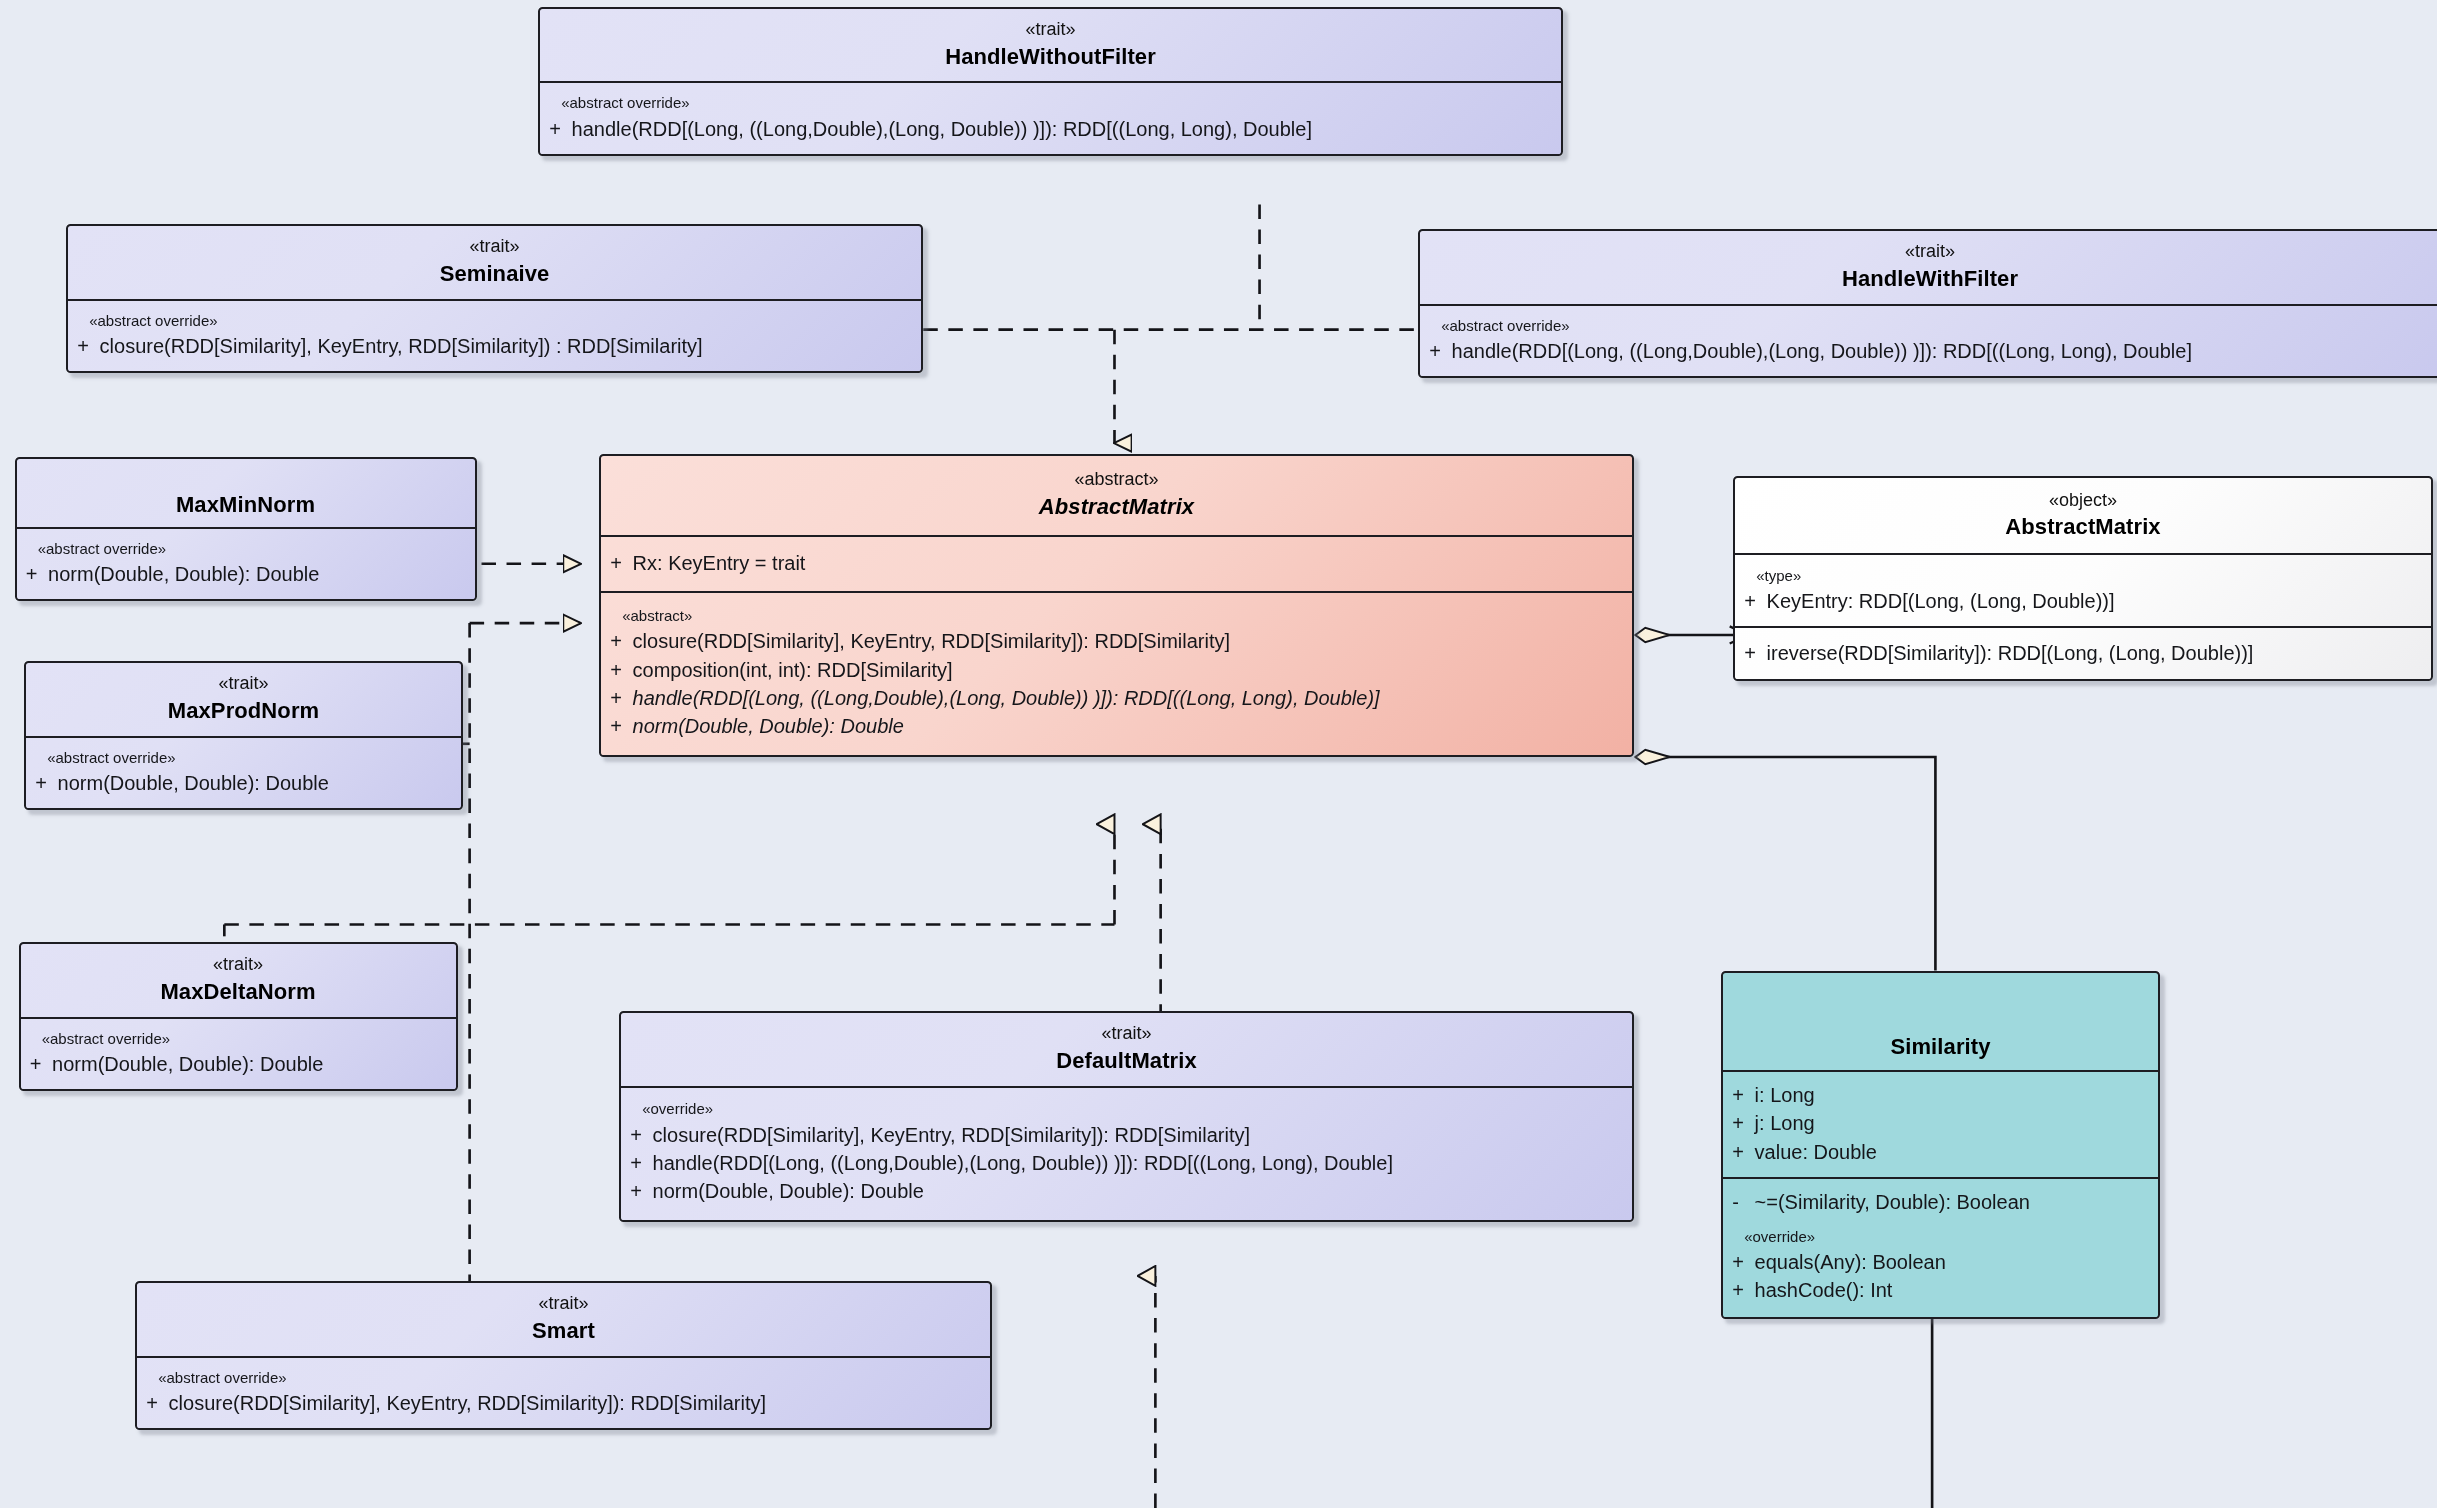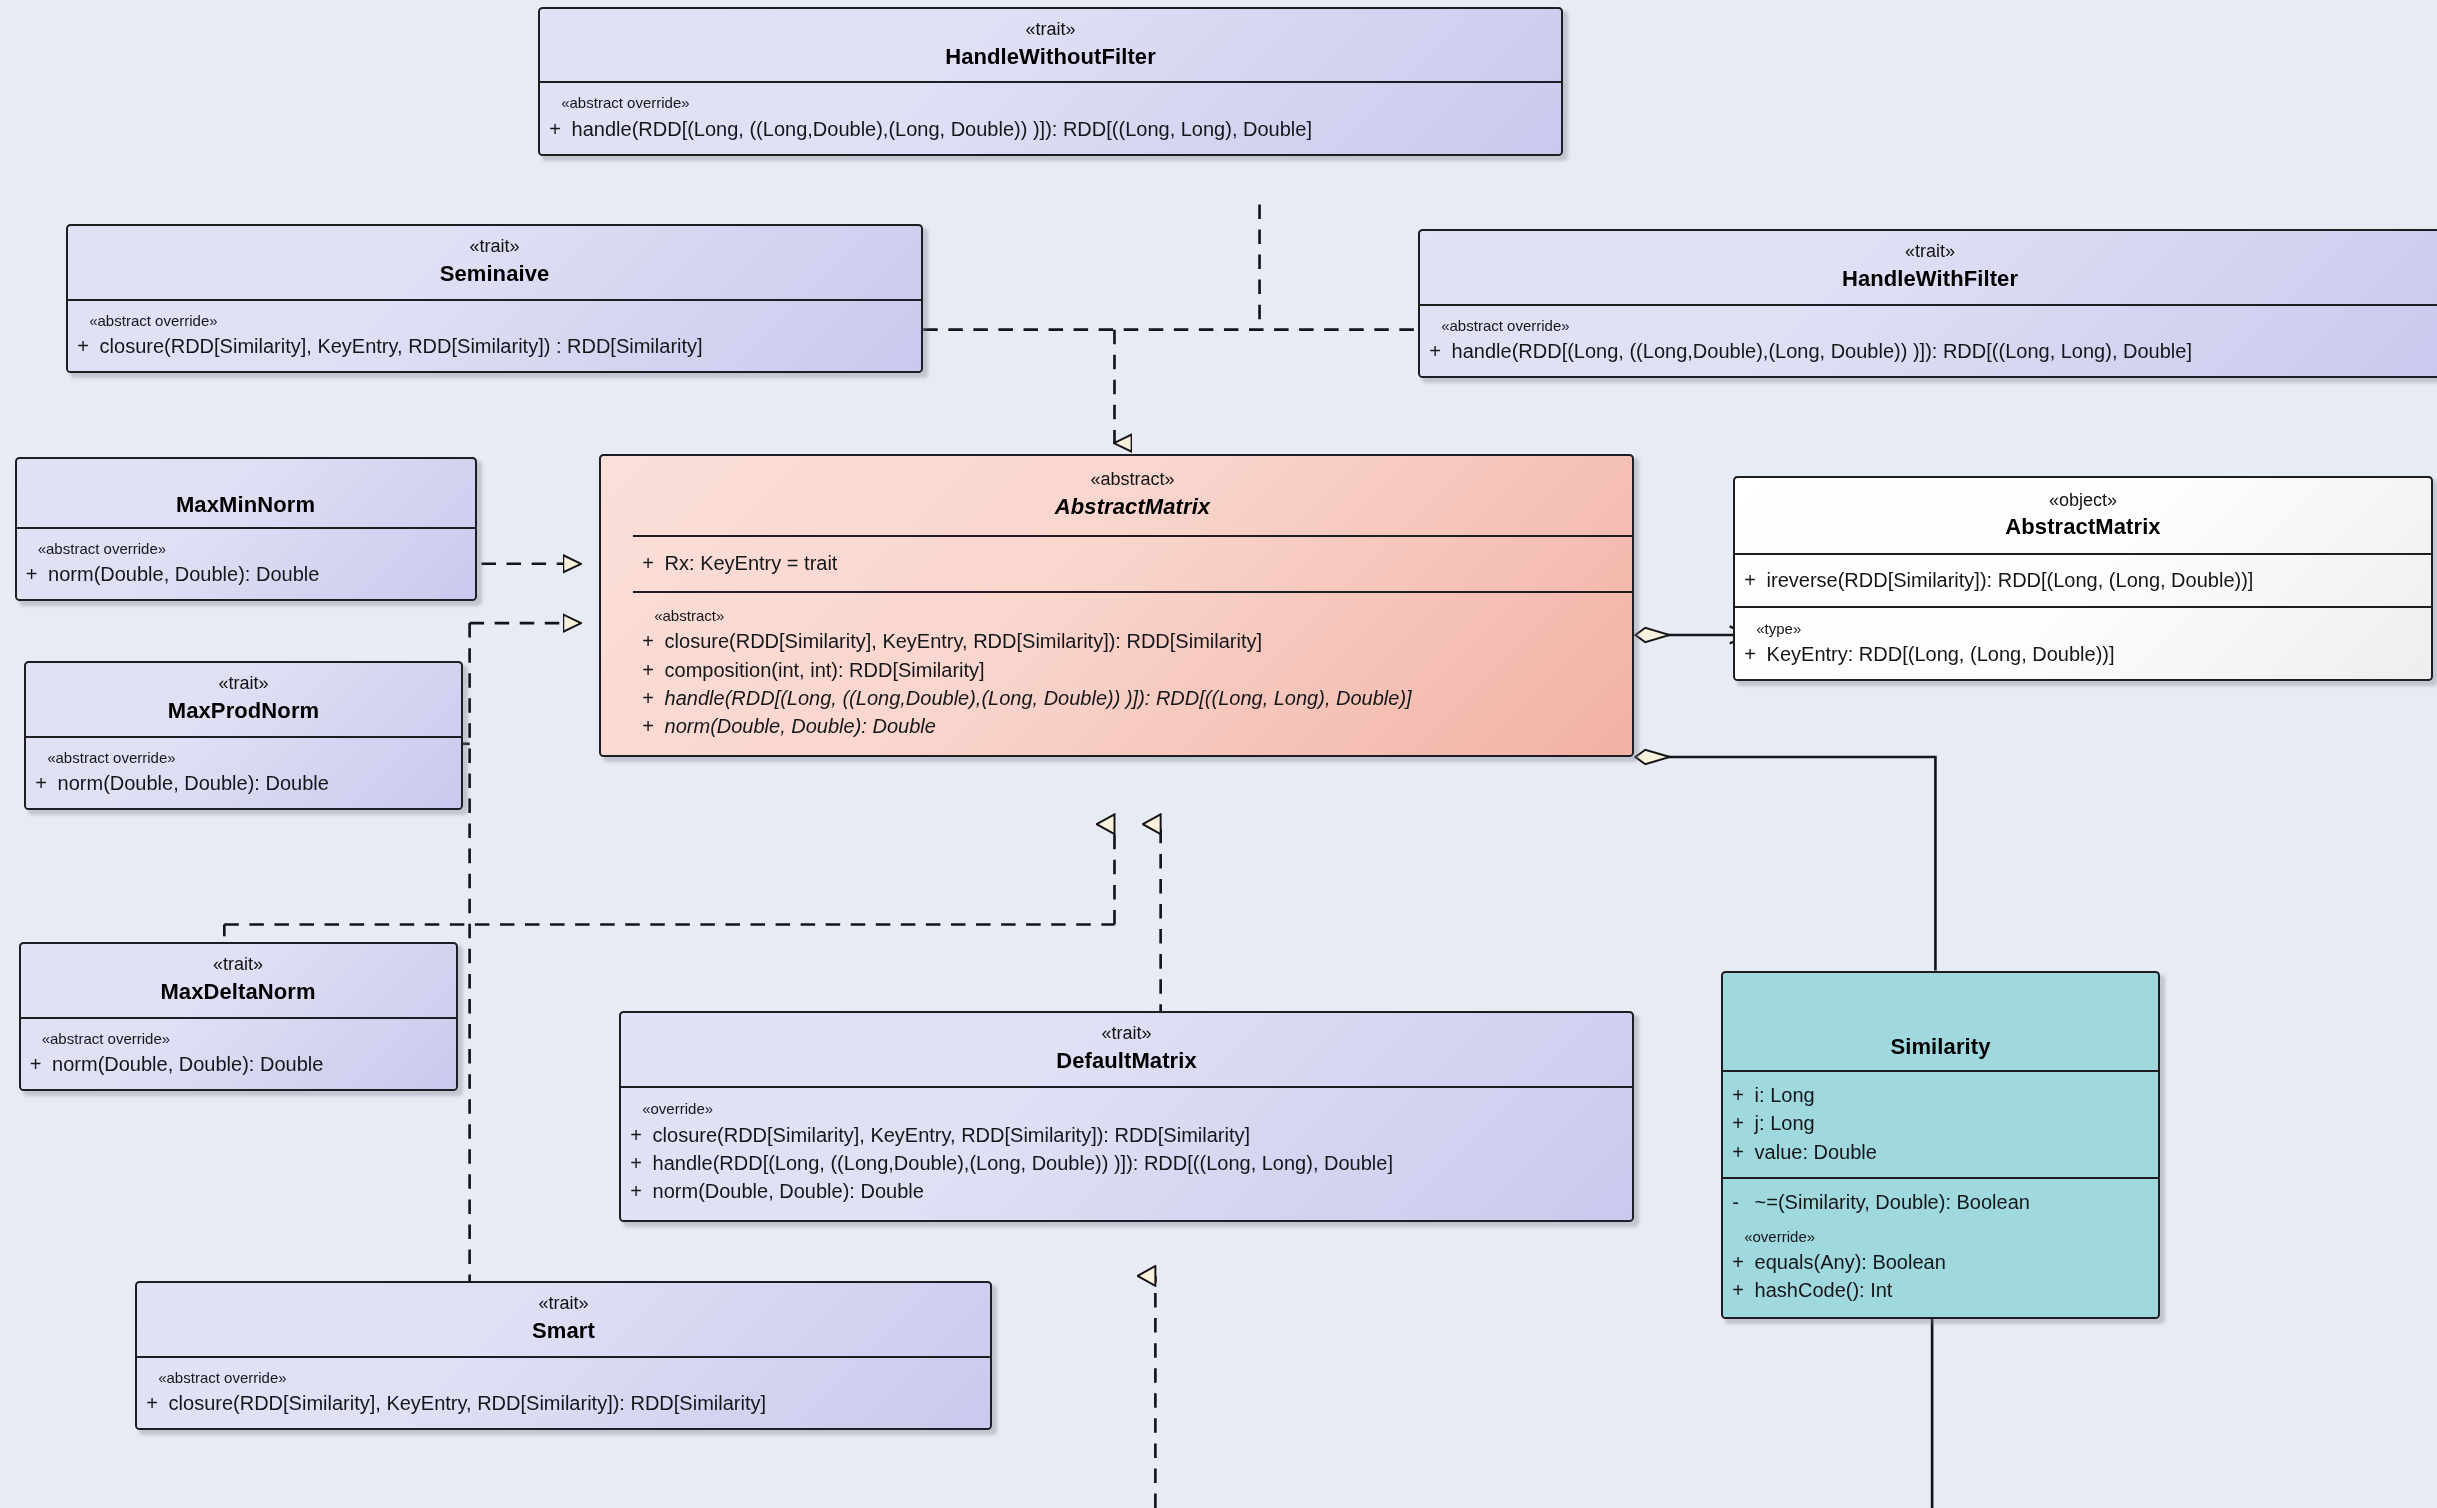--- a/index.html
+++ b/index.html
@@ -34,21 +34,21 @@
   .stereo{font-size:18px;color:#111;}
   .cname{font-size:22px;font-weight:bold;color:#000;letter-spacing:0.1px;}
   .cname.ital{font-style:italic;}
   .memline{font-size:20px;color:#15161a;white-space:nowrap;line-height:1.42;}
   .memline .vis{display:inline-block;width:22.4px;color:#15161a;}
   .memline.ital{font-style:italic;}
   .memstereo{font-size:15px;color:#15161a;padding-left:12px;line-height:1.5;white-space:nowrap;}
 
   
   .f-lilac{background:linear-gradient(135deg,#e2e2f6 0%,#e0e0f5 38%,#c9c9ee 100%);}
-  .f-pink{background:linear-gradient(135deg,#fbdfd9 0%,#f9d5cd 45%,#f2b1a4 100%);padding-left:32px;}
+  .f-pink{background:linear-gradient(135deg,#fbdfd9 0%,#f9d5cd 45%,#f2b1a4 100%);}
   .f-white{background:linear-gradient(135deg,#ffffff 0%,#fdfdfd 50%,#eeeef0 100%);}
   .f-teal{background:#9fd9dd;}
 </style>
 </head>
 <body>
 
 <div id="canvas">
 
   <svg class="links" viewBox="0 0 3697 2287">
     <defs>
@@ -182,26 +182,26 @@
       <div class="memline ital"><span class="vis" style="font-style:normal">+</span><span>handle(RDD[(Long, ((Long,Double),(Long, Double)) )]): RDD[((Long, Long), Double)]</span></div>
       <div class="memline ital"><span class="vis" style="font-style:normal">+</span><span>norm(Double, Double): Double</span></div>
     </div>
   </div>
 
   <div class="uml f-white" style="left:1733px;top:476px;width:700px;">
     <div class="hdr" style="padding:10.6px 6.6px 12px 6.6px;">
       <div class="stereo">«object»</div>
       <div class="cname">AbstractMatrix</div>
     </div>
+    <div class="sect">
+      <div class="memstereo">«type»</div>
+      <div class="memline"><span class="vis">+</span><span>KeyEntry: RDD[(Long, (Long, Double))]</span></div>
+    </div>
     <div class="sect" style="padding:10.6px 9.2px 12px 9.2px;">
       <div class="memline"><span class="vis">+</span><span>ireverse(RDD[Similarity]): RDD[(Long, (Long, Double))]</span></div>
-    </div>
-    <div class="sect">
-      <div class="memstereo">«type»</div>
-      <div class="memline"><span class="vis">+</span><span>KeyEntry: RDD[(Long, (Long, Double))]</span></div>
     </div>
   </div>
 
   <div class="uml f-lilac" style="left:619px;top:1011px;width:1015px;">
     <div class="hdr">
       <div class="stereo">«trait»</div>
       <div class="cname">DefaultMatrix</div>
     </div>
     <div class="sect" style="padding:10.6px 9.2px 14.5px 9.2px;">
       <div class="memstereo">«override»</div>

